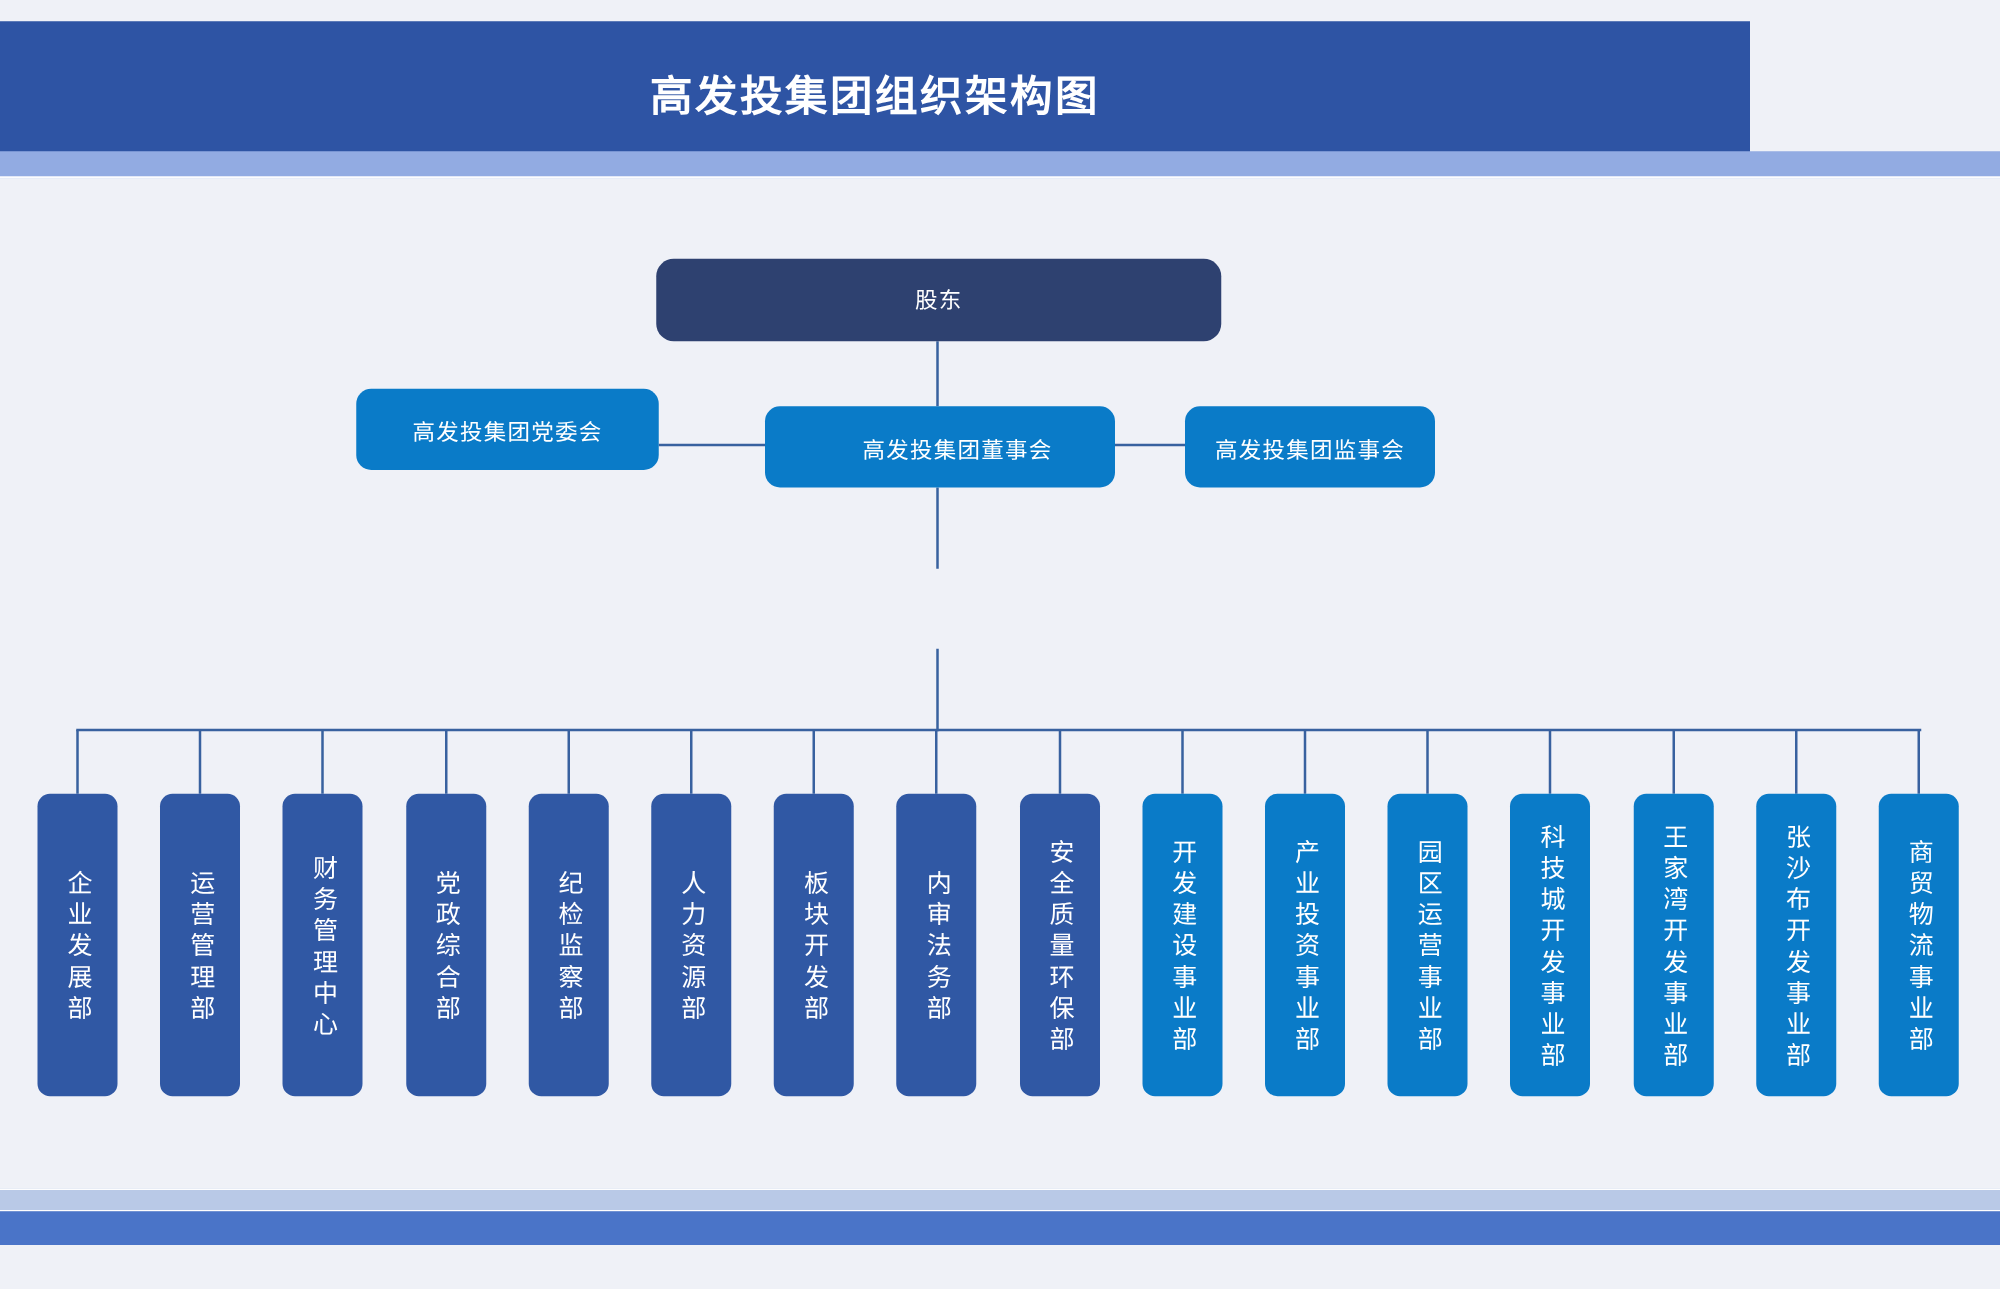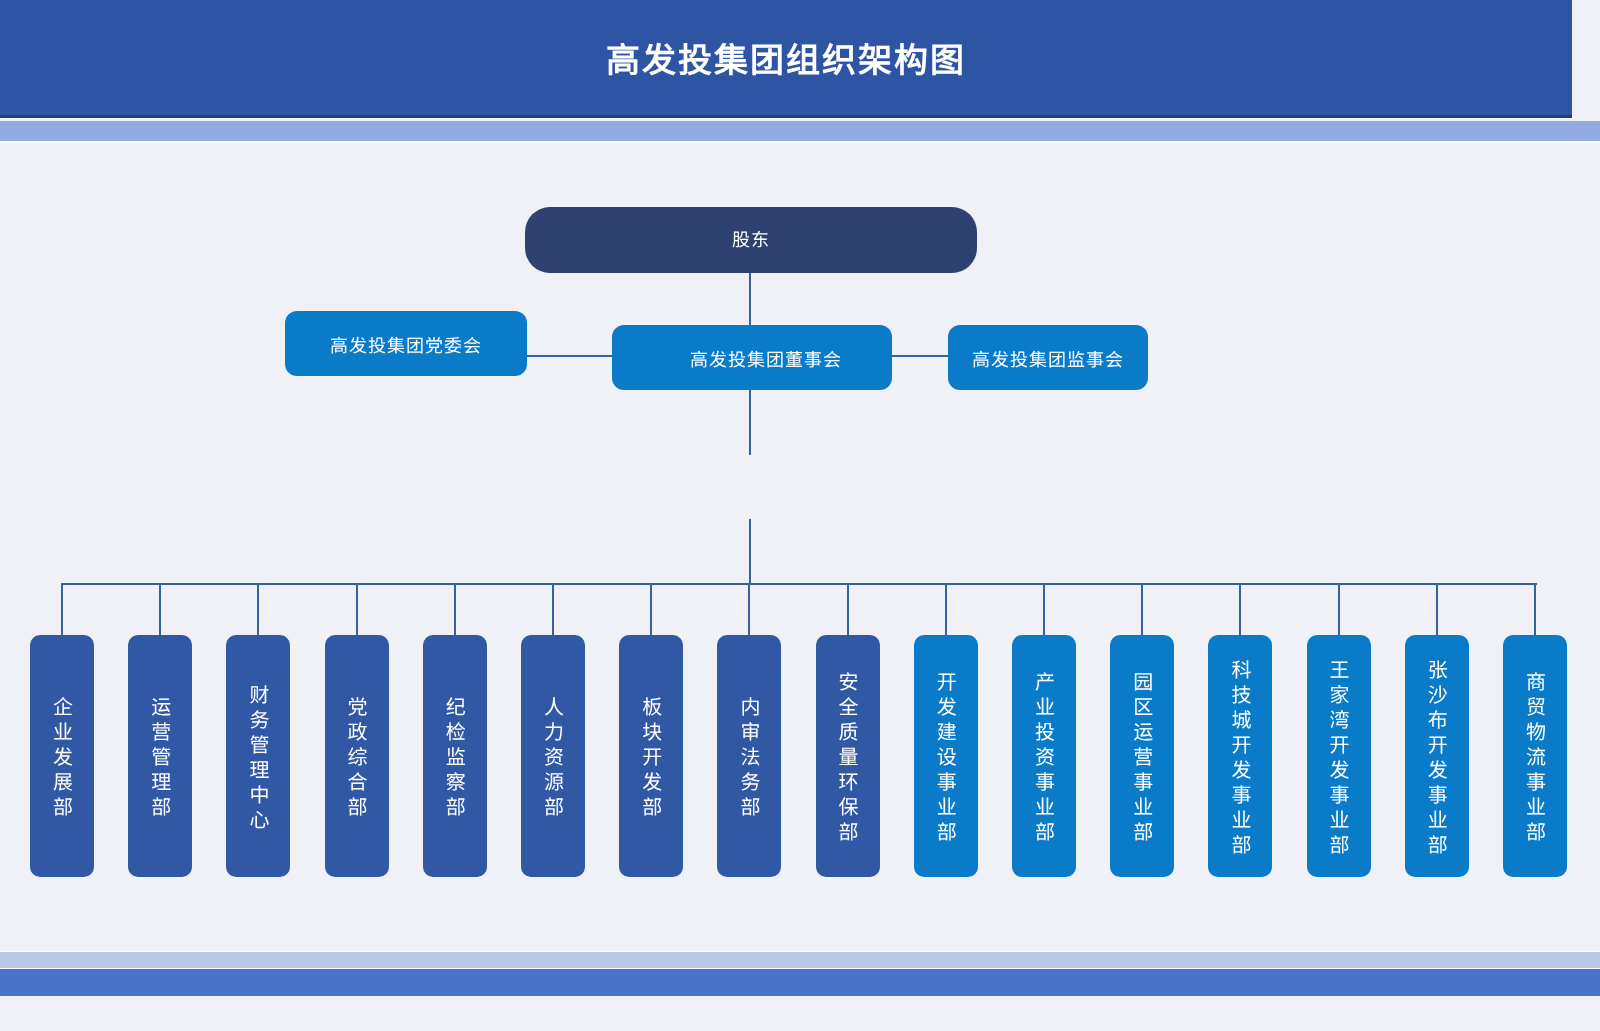--- a/index.html
+++ b/index.html
@@ -16,21 +16,21 @@
     --c-text:#ffffff;
   }
   html,body{margin:0;padding:0;}
   body{font-family:"Liberation Sans","DejaVu Sans",sans-serif;background:#ffffff;}
   .canvas{
     position:relative;width:1600px;height:1031px;overflow:hidden;
     background:var(--c-bg);
   }
   
   .header{
-    position:absolute;left:0;top:0;width:1572px;height:118px;
+    position:absolute;left:0;top:17px;width:1400px;height:118px;
     background:var(--c-header);
     display:flex;align-items:center;justify-content:center;
     border-bottom:3px solid var(--c-header-line);
     box-sizing:border-box;
   }
   .header h1{
     margin:0;color:var(--c-text);font-size:34px;font-weight:bold;
     letter-spacing:2px;
   }
   .strip-top{
@@ -49,21 +49,21 @@
   }
   
   .line{position:absolute;background:var(--c-line);}
   .vline{width:2px;}
   .hline{height:2px;}
   
   .node{
     position:absolute;display:flex;align-items:center;justify-content:center;
     color:var(--c-text);text-align:center;box-sizing:border-box;
   }
-  .node-navy{background:var(--c-navy);border-radius:25px;}
+  .node-navy{background:var(--c-navy);border-radius:14px;}
   .node-bright{background:var(--c-bright);border-radius:12px;}
   .node-label{font-size:18px;letter-spacing:1px;}
   .node-navy .node-lines{line-height:1.45;font-size:18px;letter-spacing:1px;}
   
   .dept{
     position:absolute;top:635px;width:64px;height:242px;border-radius:10px;
     display:flex;align-items:center;justify-content:center;
     color:var(--c-text);box-sizing:border-box;
   }
   .dept.dark{background:var(--c-mid);}

